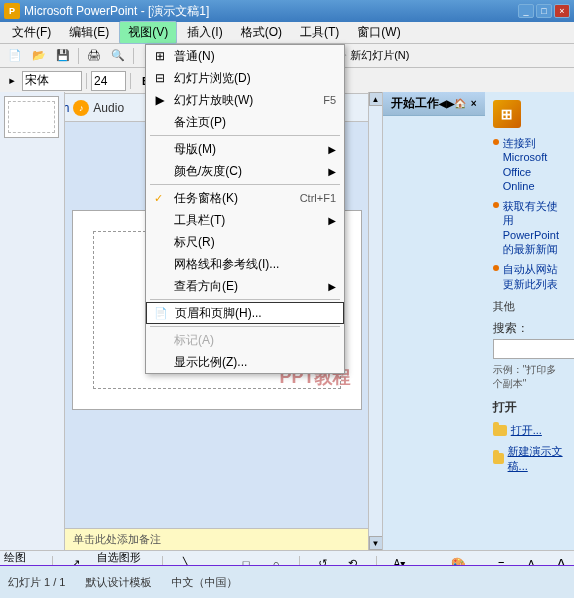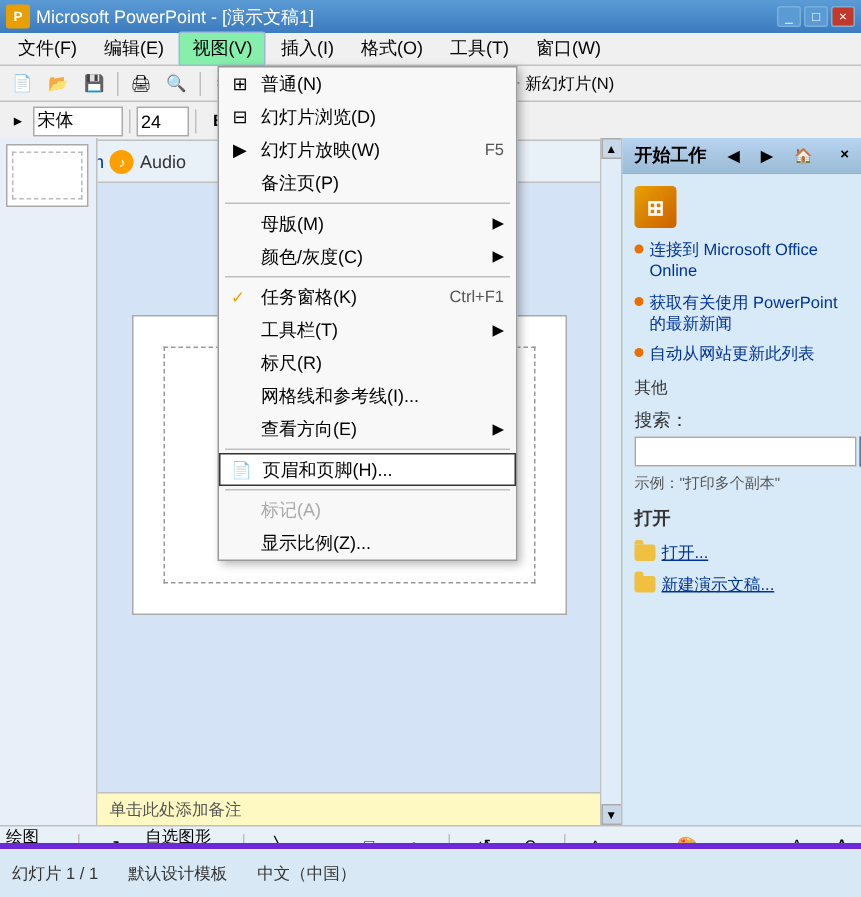--- a/index.html
+++ b/index.html
@@ -212,25 +212,25 @@
       border-top: 1px solid #c0c0c0;
       display: flex;
       align-items: center;
       padding: 0 8px;
       font-size: 11px;
       color: #555;
     }
 
     
     .right-panel {
-      width: 160px;
+      width: 192px;
       background: #d8eaf8;
       border-left: 1px solid #c0c0c0;
       display: flex;
-      flex-direction: column;
+      flex-direction: row;
       justify-content: flex-end;
     }
     .right-panel-header {
       background: linear-gradient(to bottom, #b8d4f0, #9abbd6);
       height: 24px;
       display: flex;
       align-items: center;
       padding: 0 8px;
       font-size: 12px;
       font-weight: bold;
@@ -424,21 +424,21 @@
     }
 
     
     .status-bar {
       position: absolute;
       bottom: 0;
       left: 0;
       right: 0;
       height: 22px;
       background: #d8e8f4;
-      border-top: 4px solid #6d28d9;
+      border-top: 1px solid #6d28d9;
       display: flex;
       align-items: center;
       padding: 16px 8px;
       font-size: 11px;
       color: #333;
       gap: 20px;
     }
 
     
     .draw-toolbar {
@@ -577,20 +577,21 @@
       <div class="slide-thumb">
         <div style="width:90%;height:80%;border:1px dashed #bbb;"></div>
       </div>
     </div>
   </div>
 
   <div style="flex:1;display:flex;flex-direction:column;position:relative;">
     <div class="slide-content">
       <div class="slide-white">
         <div class="slide-inner-border"></div>
+        <div class="ppt-watermark">PPT教程</div>
         <div class="officezu-watermark">办公族 Jfficezu.com</div>
       </div>
     </div>
 
     <div class="notes-bar">
       <span>单击此处添加备注</span>
     </div>
   </div>
 
   <div class="vscroll">

